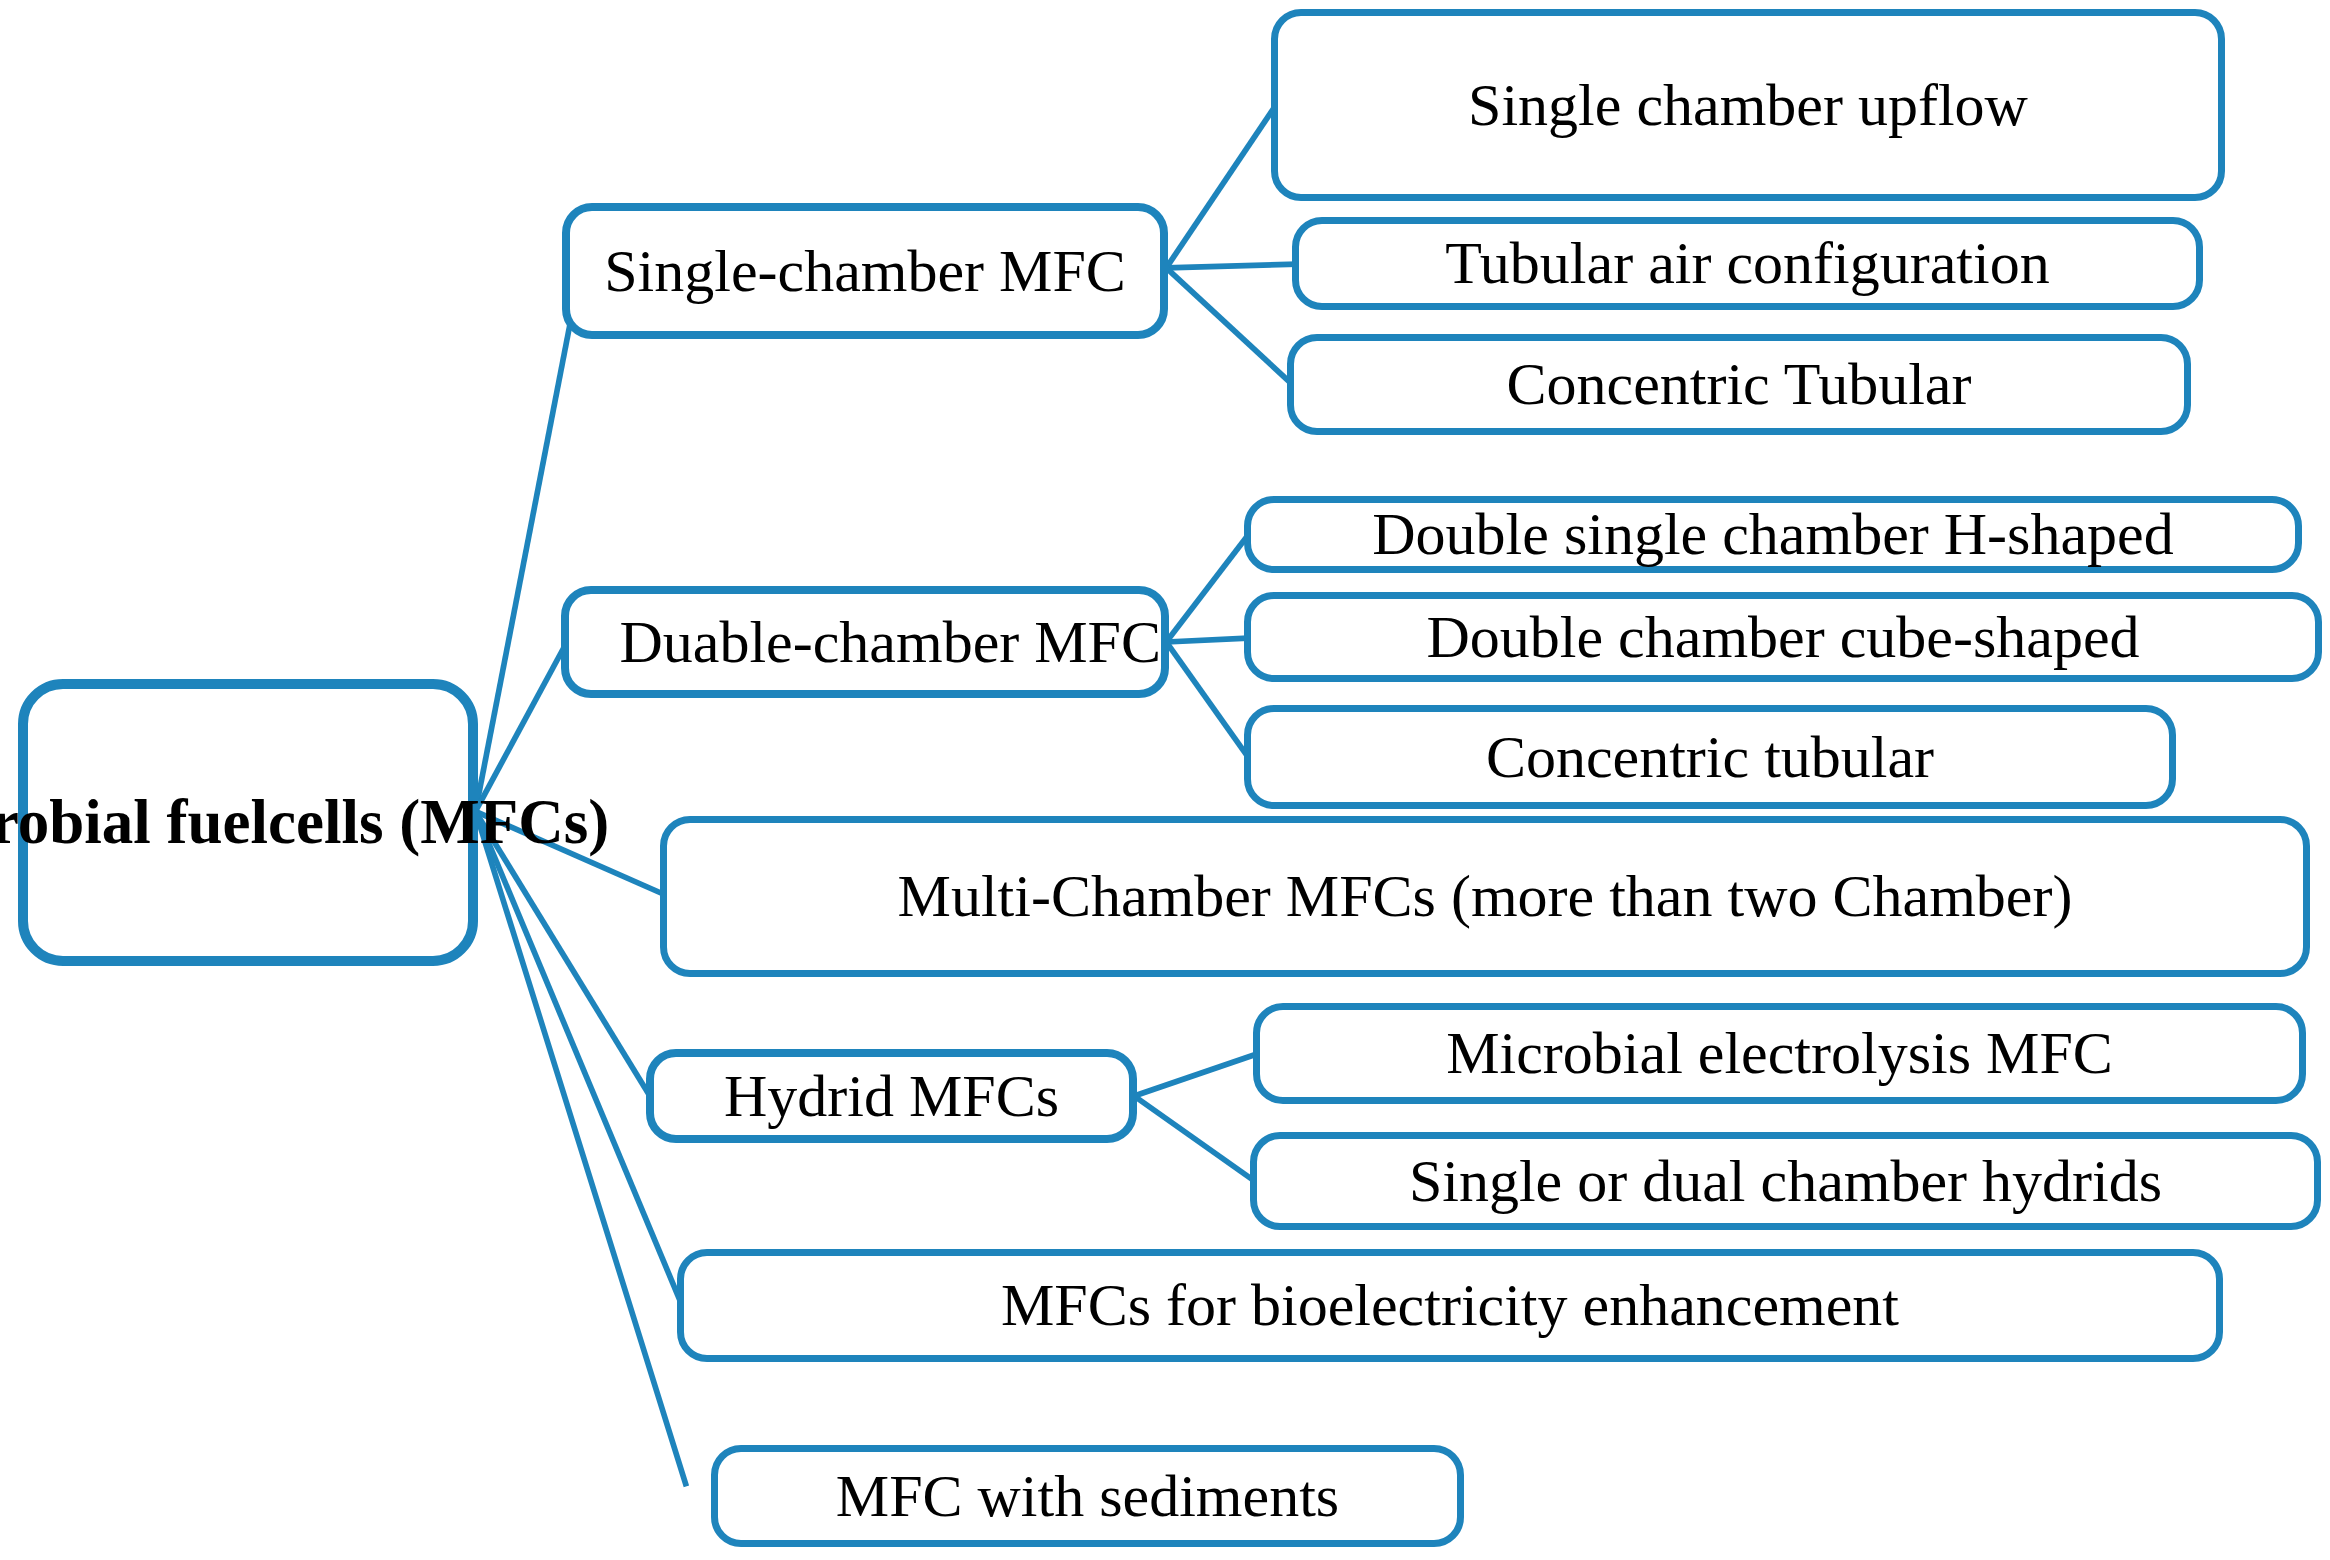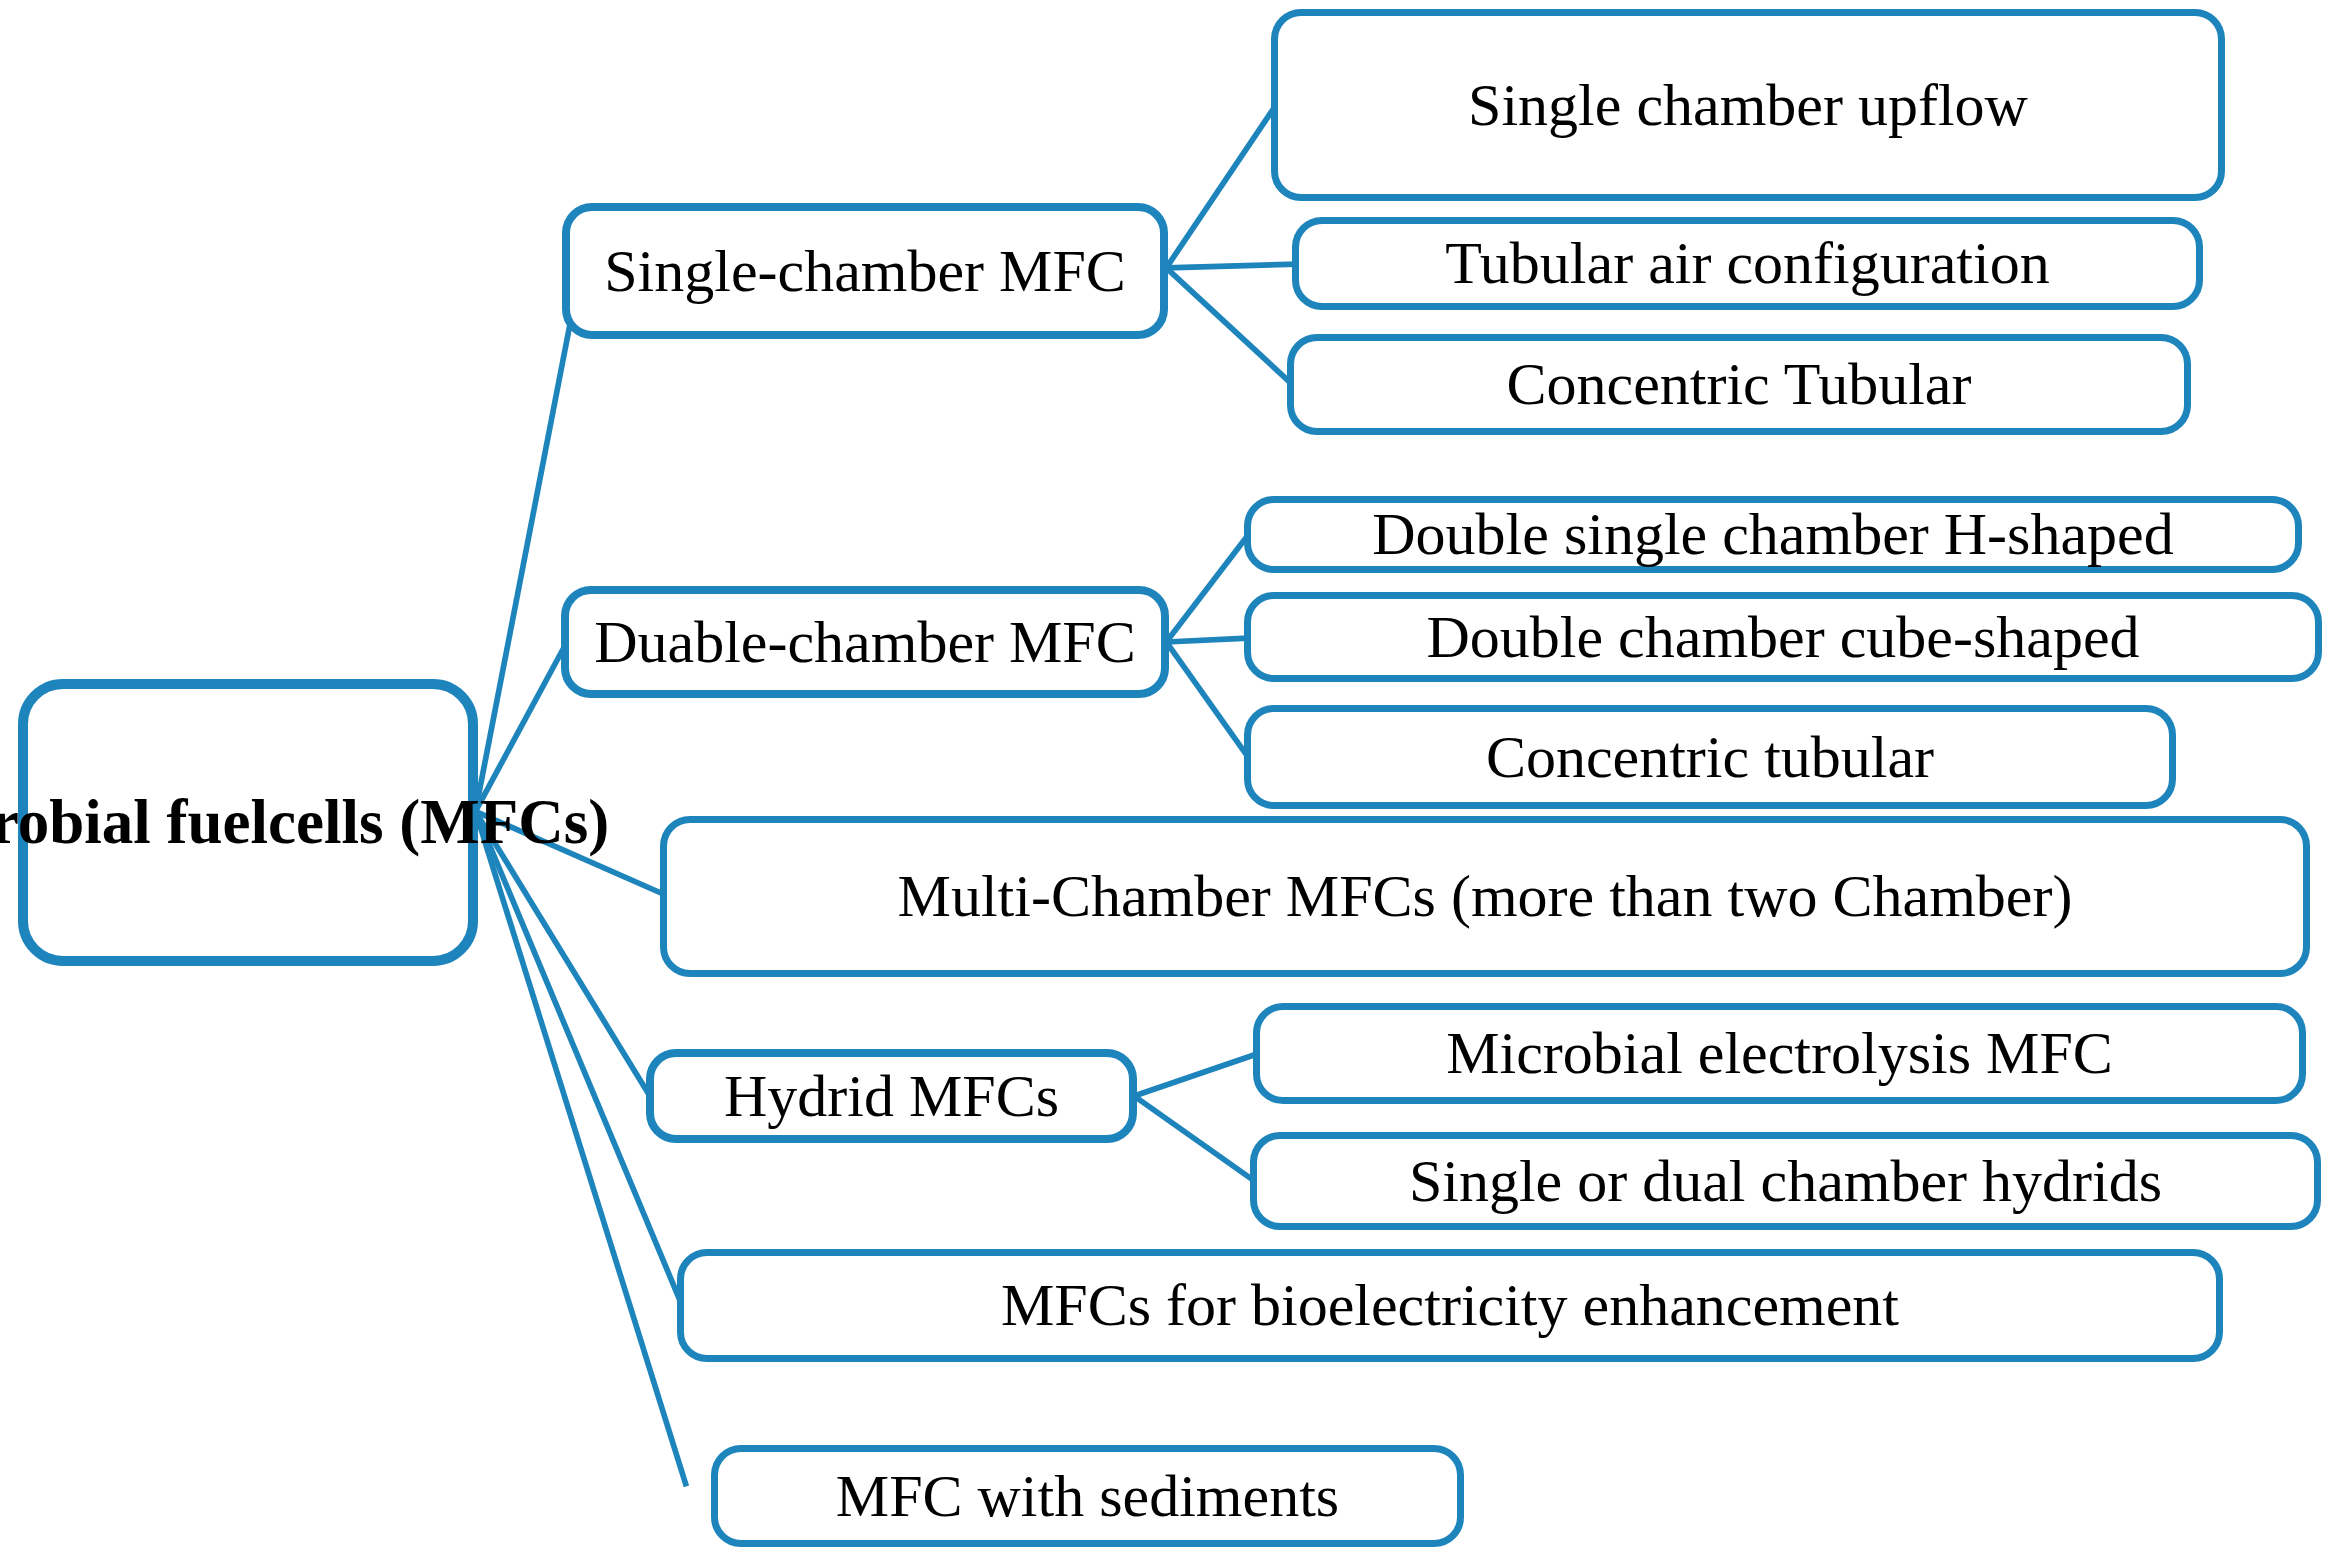--- a/index.html
+++ b/index.html
@@ -84,21 +84,21 @@
   <div class="node parent" style="left:562px; top:203px; width:606px; height:136px;">
     <span>Single-chamber MFC</span>
   </div>
   <div class="node" style="left:1292px; top:217px; width:911px; height:93px;">
     <span>Tubular air configuration</span>
   </div>
   <div class="node" style="left:1287px; top:334px; width:904px; height:101px;">
     <span>Concentric Tubular</span>
   </div>
 
-  <div class="node parent" style="left:561px; top:586px; width:608px; height:112px;">
+  <div class="node parent" style="left:561px; top:586px; width:608px; height:112px;justify-content:flex-end;">
     <span>Duable-chamber MFC</span>
   </div>
   <div class="node" style="left:1244px; top:496px; width:1058px; height:77px;">
     <span>Double single chamber H-shaped</span>
   </div>
   <div class="node" style="left:1244px; top:592px; width:1078px; height:90px;">
     <span>Double chamber cube-shaped</span>
   </div>
   <div class="node" style="left:1244px; top:705px; width:932px; height:104px;">
     <span>Concentric tubular</span>

